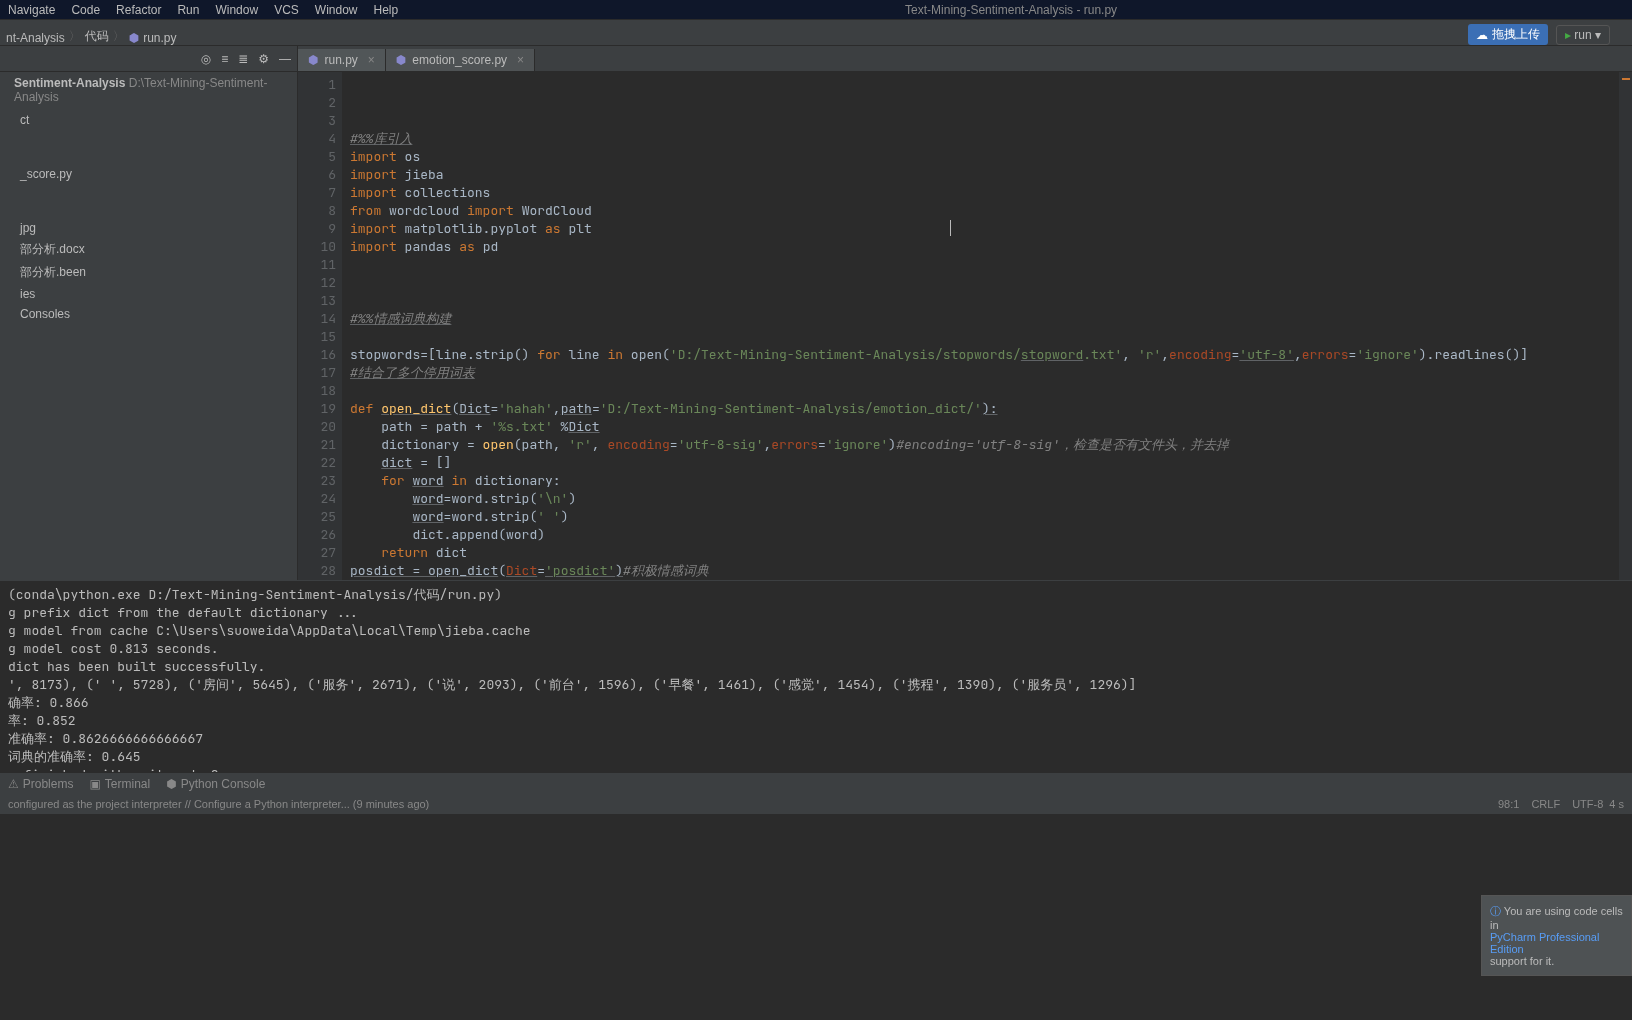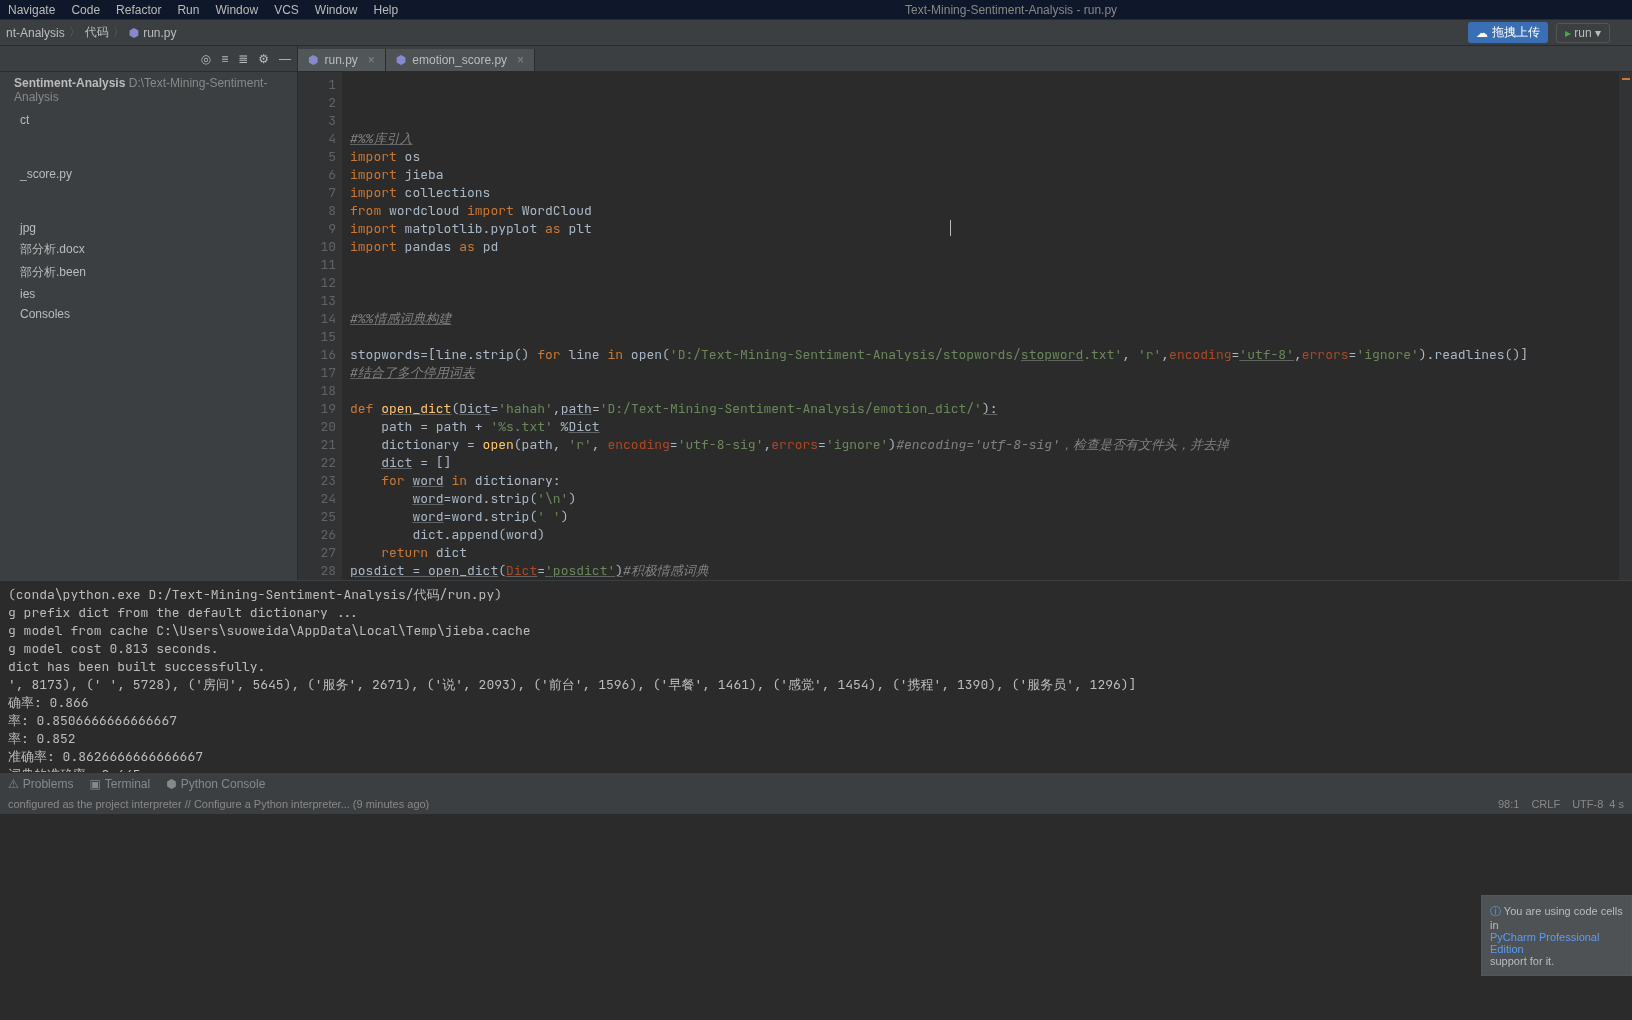--- a/index.html
+++ b/index.html
@@ -1,20 +1,20 @@
 <!DOCTYPE html>
 <html><head>
 <meta charset="utf-8">
 <style>
 * { margin:0; padding:0; box-sizing:border-box; }
 html,body { width:1632px; height:1020px; background:#2b2b2b; font-family:"Segoe UI",Arial,sans-serif; font-size:12px; color:#bbbbbb; overflow:hidden; }
 .menubar { height:20px; background:#0f172a; display:flex; align-items:center; padding:0 8px; color:#bbb; border-bottom:1px solid #2b2b2b; }
 .menubar span { margin-right:16px; cursor:default; }
 .menubar .wtitle { flex:1; text-align:center; color:#888; }
-.crumb-row { height:26px; background:#3c3f41; display:flex; align-items:center; padding:0 6px; border-bottom:1px solid #2b2b2b; }
+.crumb-row { height:26px; background:#3c3f41; display:flex; align-items:flex-end; padding:0 6px; border-bottom:1px solid #2b2b2b; }
 .crumb-row .crumb { color:#bbb; }
 .crumb-row .sep { color:#666; margin:0 4px; }
 .crumb-row .py-icon { color:#8888cc; margin-right:4px; }
 .crumb-row .spacer { flex:1; }
 .btn-blue { background:#3b6fb5; color:#fff; padding:2px 8px; border-radius:3px; margin-right:8px; display:flex; align-items:center; gap:4px; }
 .run-combo { background:#3c3f41; border:1px solid #555; padding:2px 8px; border-radius:3px; color:#bbb; margin-right:16px; }
 .main { display:flex; height:534px; }
 .sidebar { width:298px; background:#3c3f41; border-right:1px solid #2b2b2b; display:flex; flex-direction:column; }
 .side-tool { height:26px; display:flex; align-items:center; justify-content:flex-end; padding:0 6px; gap:10px; border-bottom:1px solid #2b2b2b; }
 .side-head { padding:4px 14px; color:#bbb; font-weight:bold; }
@@ -166,21 +166,20 @@
 </div>
 
 <div class="console" id="console">
     <div class="out">(conda\python.exe D:/Text-Mining-Sentiment-Analysis/代码/run.py)</div>
     <div class="out">g prefix dict from the default dictionary ...</div>
     <div class="out">g model from cache C:\Users\suoweida\AppData\Local\Temp\jieba.cache</div>
     <div class="out">g model cost 0.813 seconds.</div>
     <div class="out"> dict has been built successfully.</div>
     <div class="out">', 8173), (' ', 5728), ('房间', 5645), ('服务', 2671), ('说', 2093), ('前台', 1596), ('早餐', 1461), ('感觉', 1454), ('携程', 1390), ('服务员', 1296)]</div>
     <div class="out">确率:  0.866</div>
-    <div class="out">率:  0.8506666666666667</div>
     <div class="out">率:  0.852</div>
     <div class="out">准确率:  0.8626666666666667</div>
     <div class="out">词典的准确率:  0.645</div>
     <div class="out"></div>
     <div class="out">s finished with exit code 0</div>
   </div>
 
 <div class="statusbar">
   <span class="tabbtn">
       <span>⚠</span>

